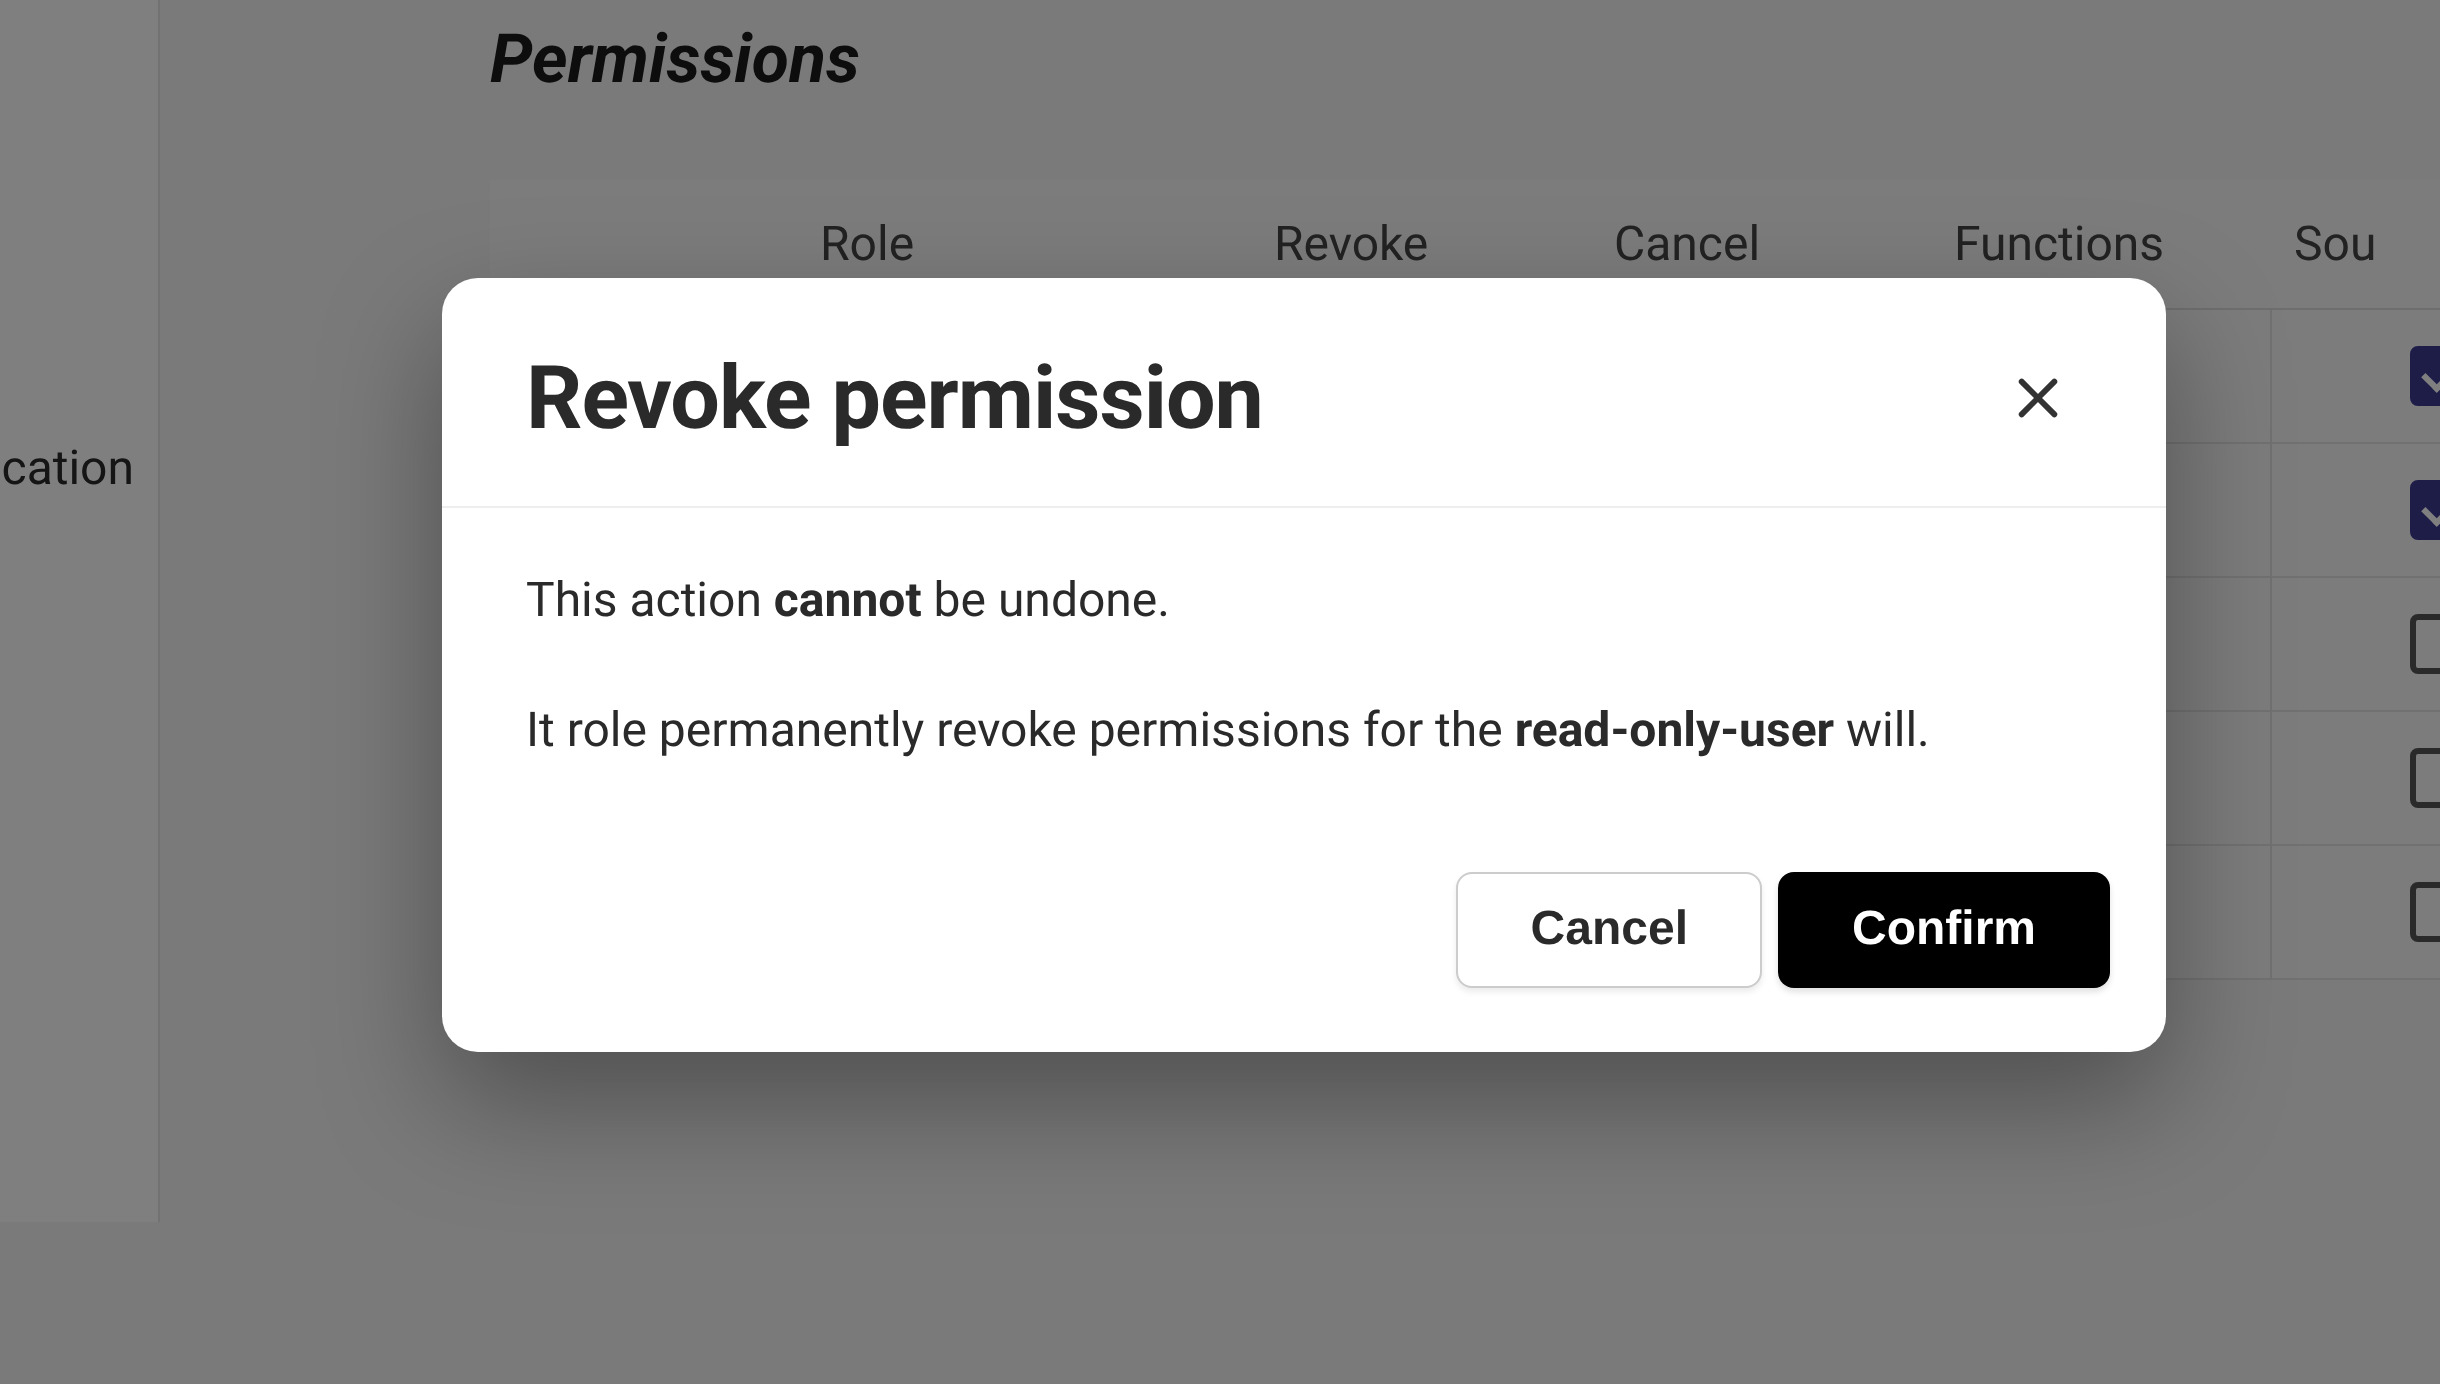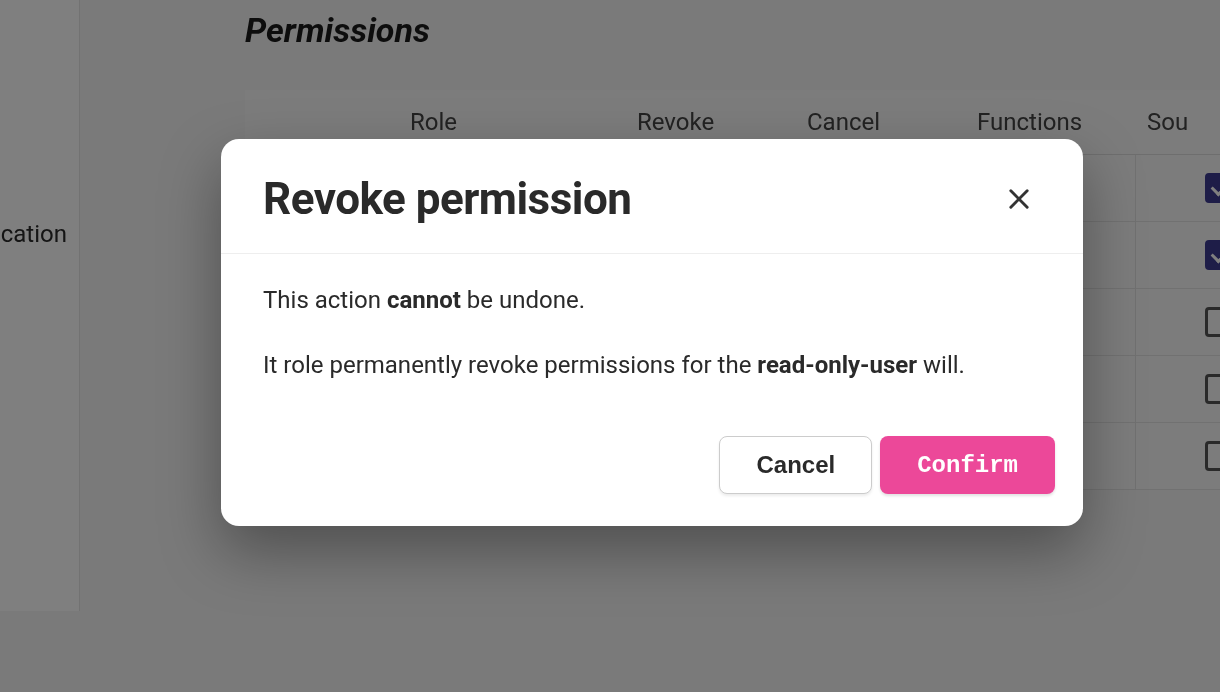--- a/index.html
+++ b/index.html
@@ -182,24 +182,23 @@
       cursor: pointer;
       border: 1px solid transparent;
     }
     .btn-cancel {
       background: #fff;
       color: #2a2a2a;
       border: 1px solid #ccc;
       box-shadow: 0 2px 3px rgba(0,0,0,0.08);
     }
     .btn-confirm {
-      background: #ec4899;
+      background: #000000;
       color: #fff;
       box-shadow: 0 2px 3px rgba(0,0,0,0.12);
-      font-family: Liberation Mono, monospace;
     }
   </style>
 </head>
 <body>
 
 <div class="page-background">
   <div class="sidebar-fragment">
     <div class="sidebar-text">cation</div>
   </div>
   <div class="content-area">

